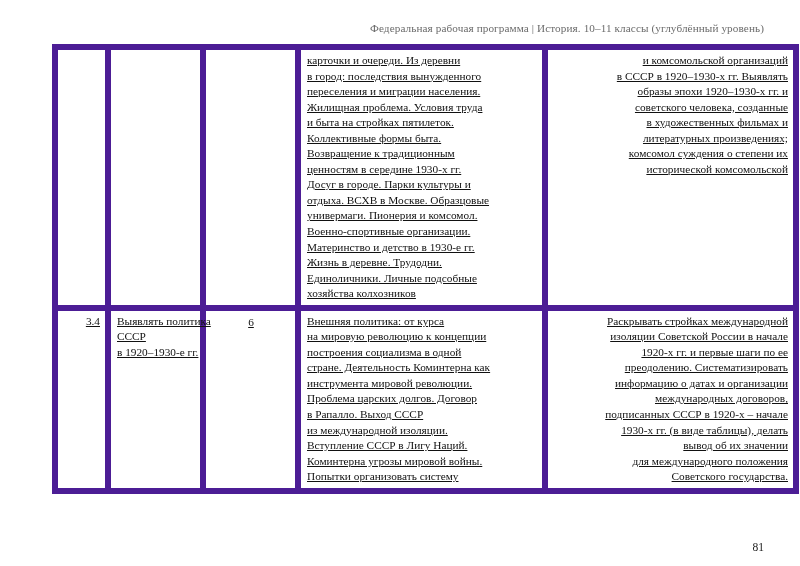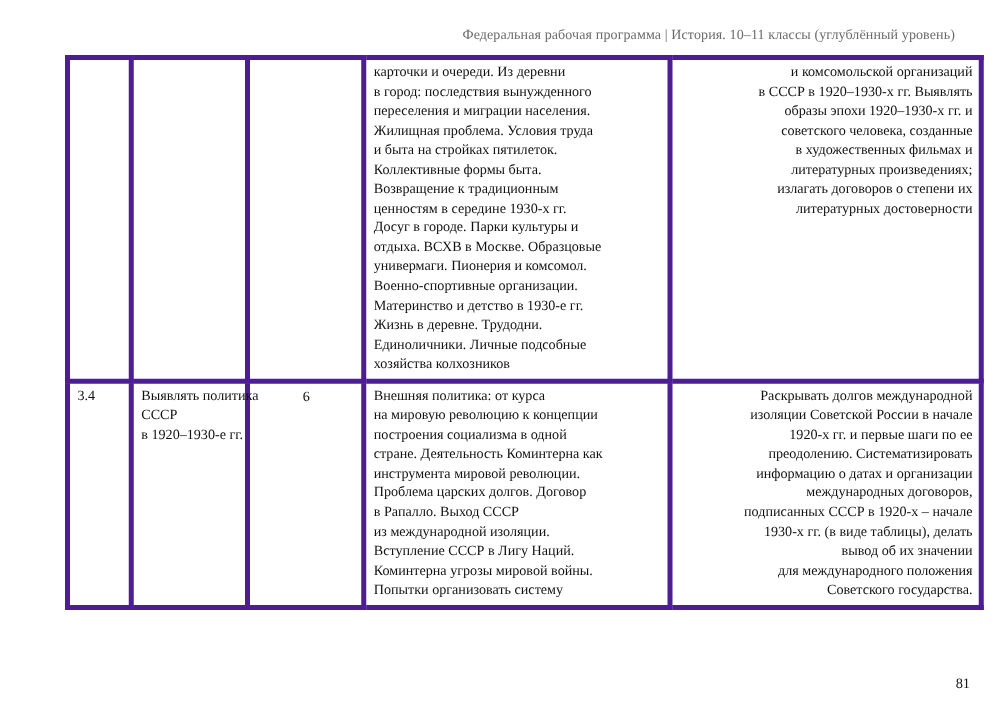--- a/index.html
+++ b/index.html
@@ -33,28 +33,29 @@
   }
   .doc-table {
     position: absolute;
     left: 52px;
     top: 44px;
     width: 712px;
     border-collapse: collapse;
     table-layout: fixed;
   }
   .doc-table td {
-    border: 4px solid #4c1d95;
+    border: 6px solid #4c1d95;
     vertical-align: top;
     padding: 3px 5px 3px 6px;
     font-size: 11.3px;
     line-height: 15.55px;
     color: #111111;
+    text-decoration: underline;
   }
-  td.col-code   { width: 36px;  text-align: left;   padding-left: 6px; }
+  td.col-code   { width: 36px;  text-align: right;   padding-left: 6px; }
   td.col-topic  { width: 78px; }
   td.col-hours  { width: 78px;  text-align: center; }
   td.col-content{ width: 230px; }
   td.col-skills { width: 234px; text-align: right; }
 
   .cell-lines p {
     margin: 0;
     white-space: nowrap;
   }
   .hours-val {
@@ -62,21 +63,20 @@
     padding-top: 1px;
   }
   .page-number {
     position: absolute;
     left: 0;
     top: 541px;
     width: 764px;
     text-align: right;
     font-size: 11.5px;
     color: #1a1a1a;
-    padding-left: 12px;
   }
 </style>
 </head>
 <body>
 
 <div class="page">
 
   <div class="running-head">Федеральная рабочая программа | История. 10–11 классы (углублённый уровень)</div>
 
   <table class="doc-table">
@@ -113,22 +113,22 @@
             </div>
         </td>
         <td class="col-skills">
           <div class="cell-lines">
               <p>и комсомольской организаций</p>
               <p>в СССР в 1920–1930-х гг. Выявлять</p>
               <p>образы эпохи 1920–1930-х гг. и</p>
               <p>советского человека, созданные</p>
               <p>в художественных фильмах и</p>
               <p>литературных произведениях;</p>
-              <p>излагать договоров о степени их</p>
-              <p>литературных достоверности</p>
+              <p>комсомол суждения о степени их</p>
+              <p>исторической комсомольской</p>
             </div>
         </td>
       </tr>
 
       <tr>
         <td class="col-code">
           <div class="cell-lines">
               <p>3.4</p>
             </div>
         </td>
@@ -152,21 +152,21 @@
               <p>Проблема царских долгов. Договор</p>
               <p>в Рапалло. Выход СССР</p>
               <p>из международной изоляции.</p>
               <p>Вступление СССР в Лигу Наций.</p>
               <p>Коминтерна угрозы мировой войны.</p>
               <p>Попытки организовать систему</p>
             </div>
         </td>
         <td class="col-skills">
           <div class="cell-lines">
-              <p>Раскрывать долгов международной</p>
+              <p>Раскрывать стройках международной</p>
               <p>изоляции Советской России в начале</p>
               <p>1920-х гг. и первые шаги по ее</p>
               <p>преодолению. Систематизировать</p>
               <p>информацию о датах и организации</p>
               <p>международных договоров,</p>
               <p>подписанных СССР в 1920-х – начале</p>
               <p>1930-х гг. (в виде таблицы), делать</p>
               <p>вывод об их значении</p>
               <p>для международного положения</p>
               <p>Советского государства.</p>

